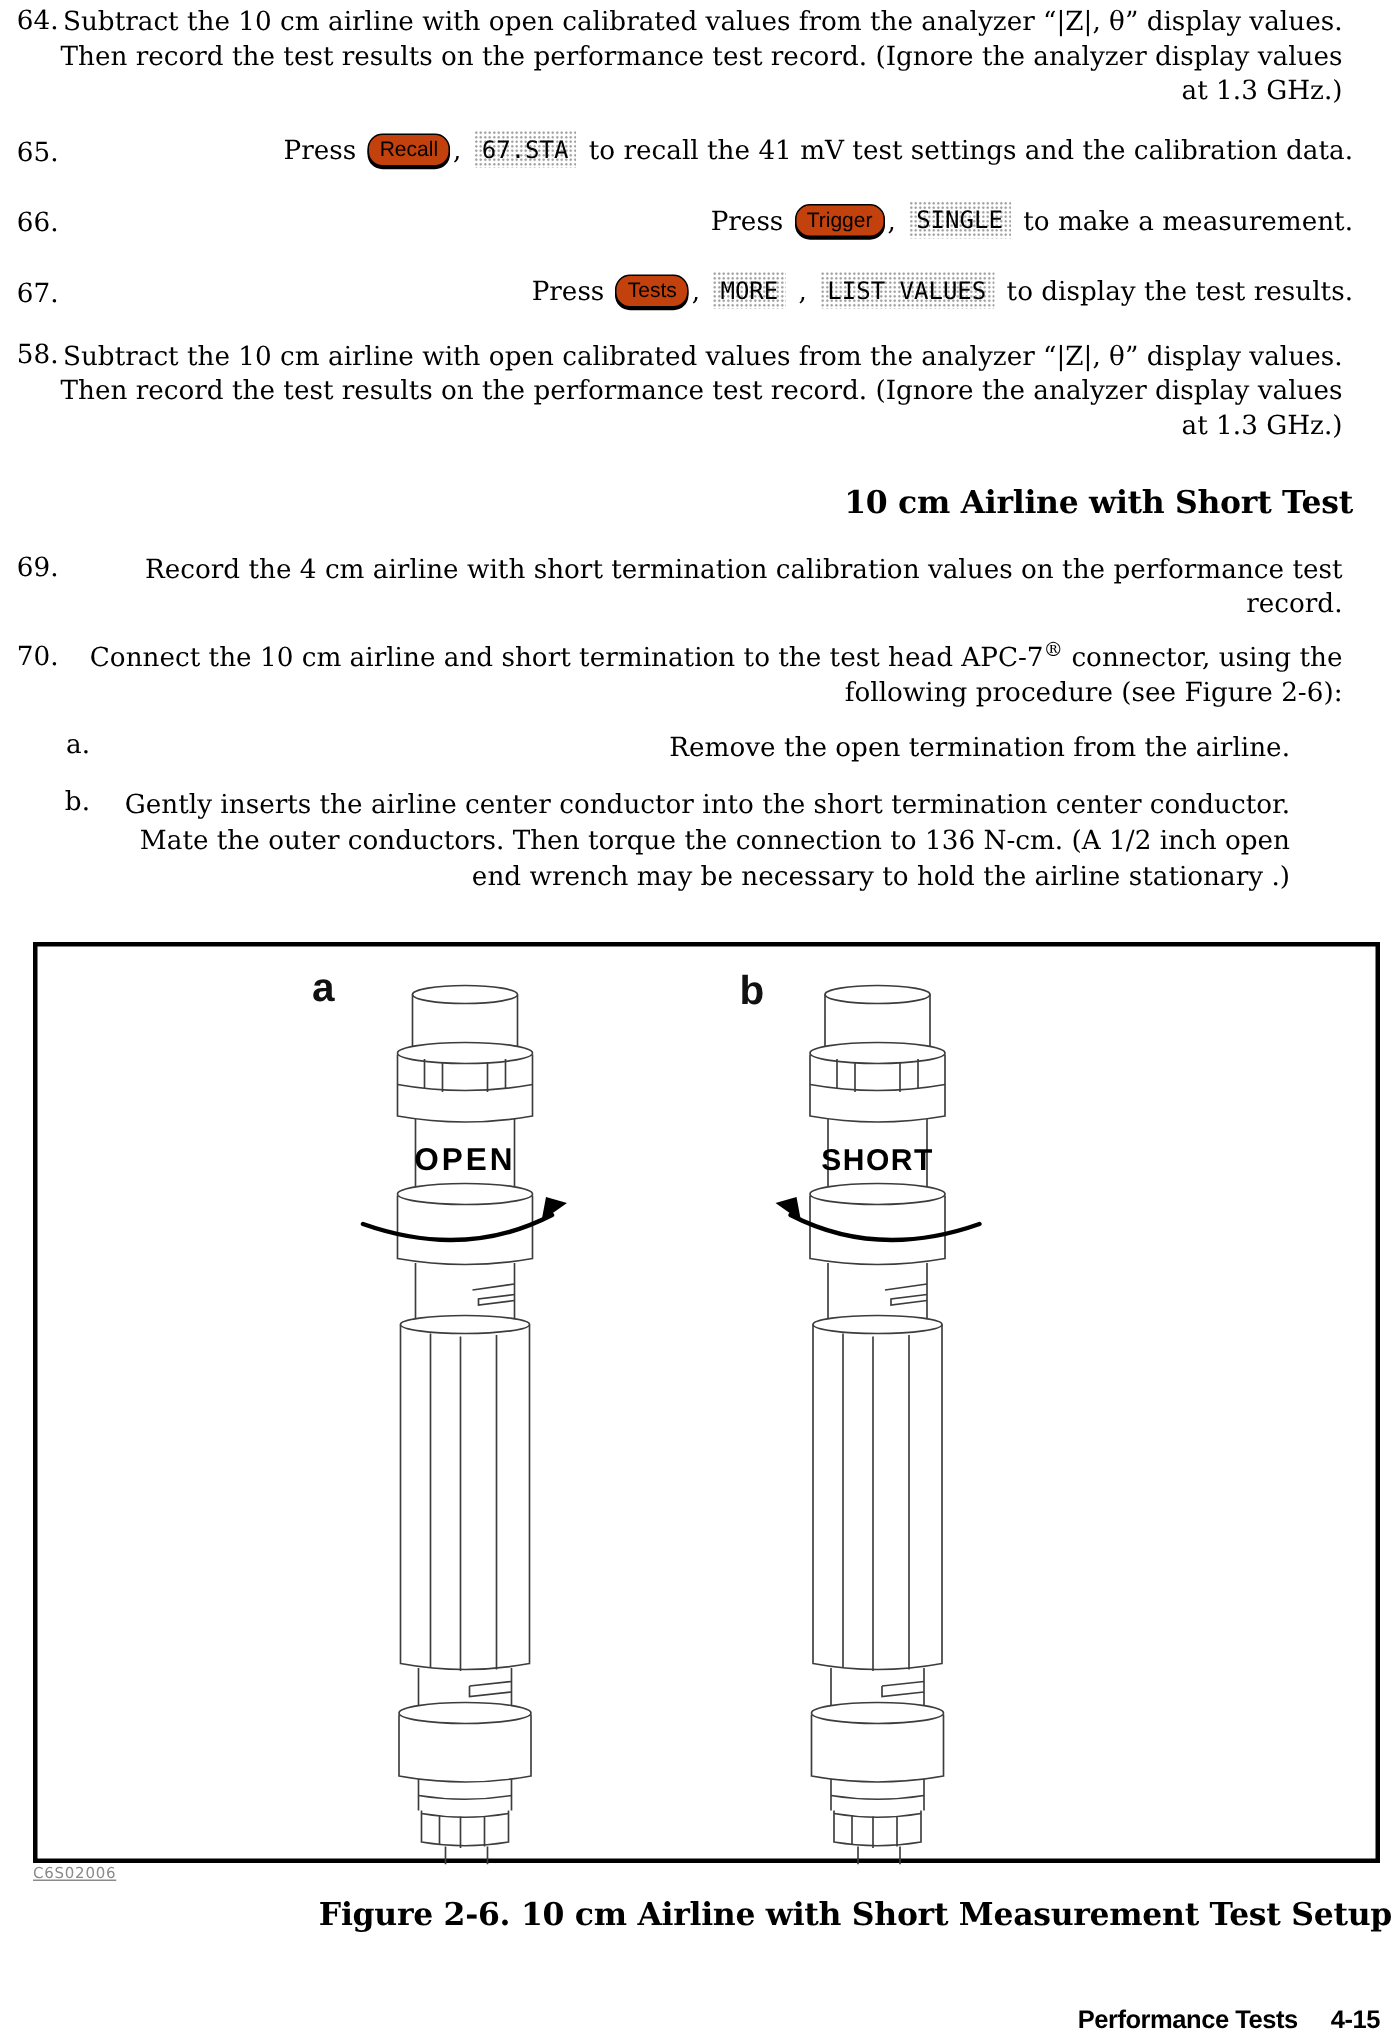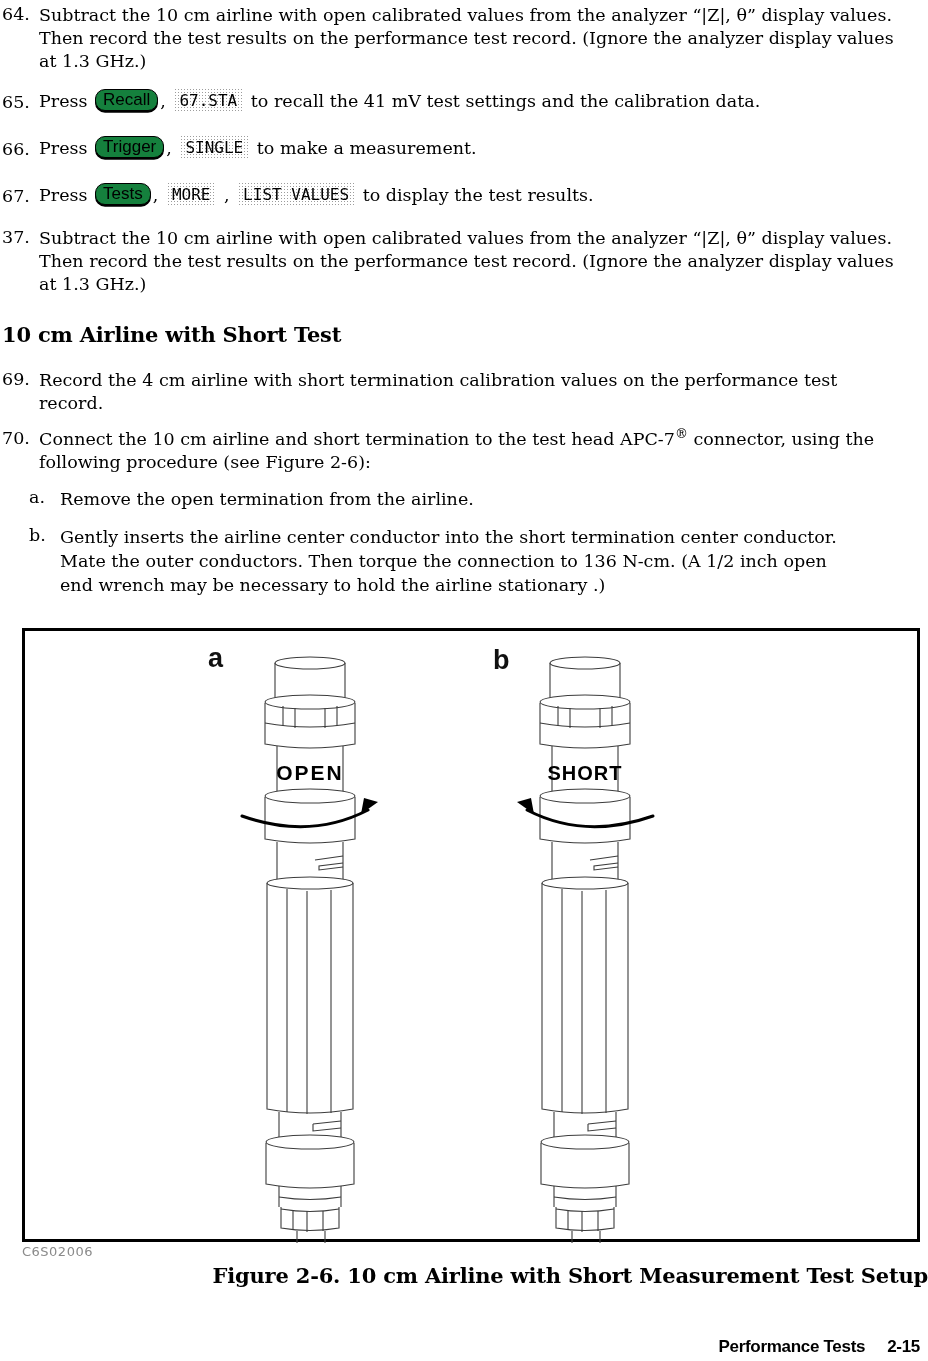--- a/index.html
+++ b/index.html
@@ -5,43 +5,43 @@
   html, body { margin: 0; padding: 0; }
   body {
     width: 928px; height: 1361px;
     background: #ffffff;
     color: #000;
     font-family: "DejaVu Serif", serif;
     font-size: 17.5px;
     position: relative;
     overflow: hidden;
   }
-  .content { padding: 4px 26px 0 2px; }
+  .content { padding: 4px 26px 0 2px; text-align: right; }
 
   .step { display: flex; margin-bottom: 21px; }
   .step.tight { margin-bottom: 13px; }
   .step-num { width: 37px; flex: none; }
   .step-body { flex: 1; max-width: 856px; line-height: 23px; }
 
   .keyrow { margin-bottom: 16px; height: 31px; align-items: center; }
   .keyrow .step-body { line-height: 31px; max-width: none; }
 
   .keycap {
     display: inline-block;
     font-family: "Liberation Sans", sans-serif;
-    font-size: 17px;
+    font-size: 14px;
     line-height: 19px;
     border: 1.6px solid #000;
     border-radius: 10px;
     box-shadow: 0 1.8px 0 #000;
     padding: 0 7px 1px 7px;
     margin: 0 2px;
     position: relative;
     top: -2px;
-    background: #15803d;
+    background: #c2410c;
   }
   .softkey {
     display: inline-block;
     font-family: "DejaVu Sans Mono", monospace;
     font-size: 16px;
     line-height: 18px;
     padding: 4px 5px 3px 5px;
     margin: 0 3px;
     background-image: radial-gradient(circle, #9c9c9c 0.7px, rgba(255,255,255,0) 0.9px);
     background-size: 3px 3px;
@@ -76,23 +76,24 @@
     font-size: 27px;
     font-weight: 600;
     color: #111;
   }
   .connector-svg { position: absolute; }
 
   .image-code {
     position: absolute;
     left: 22px; top: 1244px;
     font-family: "DejaVu Sans", sans-serif;
-    font-size: 13px;
+    font-size: 10px;
     color: #8a8a8a;
     letter-spacing: 0.5px;
+    text-decoration: underline;
   }
   .figure-caption {
     position: absolute;
     left: 0; top: 1263px;
     width: 928px;
     text-align: right;
     font-weight: bold;
     font-size: 21px;
     letter-spacing: -0.2px;
   }
@@ -132,21 +133,21 @@
 
   <div class="step keyrow">
     <div class="step-num">67.</div>
     <div class="step-body"><span>Press</span>
       <span class="keycap">Tests</span><span>, </span>
       <span class="softkey">MORE</span><span> , </span>
       <span class="softkey">LIST VALUES</span><span> to display the test results.</span></div>
   </div>
 
   <div class="step">
-    <div class="step-num">37.</div>
+    <div class="step-num">58.</div>
     <div class="step-body">Subtract the 10 cm airline with open calibrated values from the analyzer “|Z|, θ” display values. Then record the test results on the performance test record. (Ignore the analyzer display values at 1.3 GHz.)</div>
   </div>
 
   <div class="section-heading">10 cm Airline with Short Test</div>
 
   <div class="step tight">
     <div class="step-num">69.</div>
     <div class="step-body">Record the 4 cm airline with short termination calibration values on the performance test record.</div>
   </div>
 
@@ -236,14 +237,14 @@
     <polygon points="7,151 24,163 21,147" fill="#000"></polygon>
   </svg>
 
 </div>
 
 <div class="image-code">C6S02006</div>
 
 <div class="figure-caption">Figure 2-6. 10 cm Airline with Short Measurement Test Setup</div>
 
 <div class="page-footer">
-  <span>Performance Tests</span><span class="gap"></span><span>2-15</span>
+  <span>Performance Tests</span><span class="gap"></span><span>4-15</span>
 </div>
 
 </body></html>

